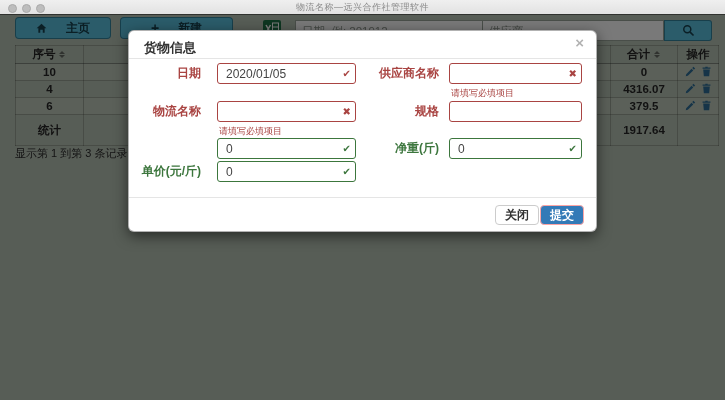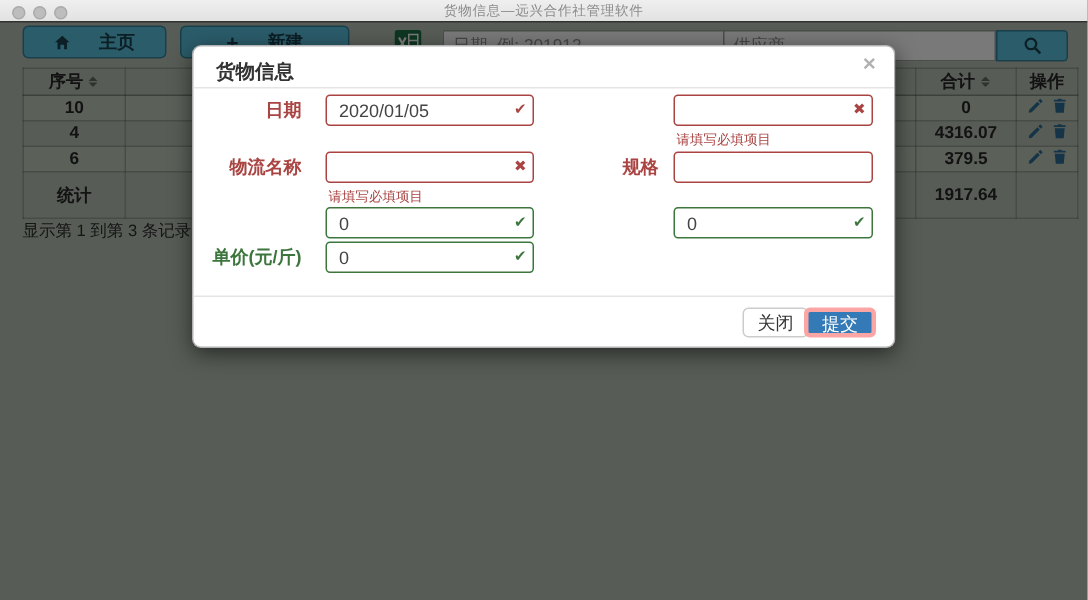--- a/index.html
+++ b/index.html
@@ -93,34 +93,35 @@
   .v-err input{border:1px solid var(--error-red,#a94442);}
   .v-ok input{border:1px solid var(--success-green,#3c763d);}
   .fb{position:absolute;right:5px;top:3px;font-size:10px;line-height:15px;pointer-events:none;}
   .v-err .fb{color:var(--error-red,#a94442);}
   .v-ok .fb{color:var(--success-green,#3c763d);}
   .fhelp{position:absolute;font-size:9px;color:var(--error-red,#a94442);}
   .m-btn{
     position:absolute;top:174px;height:20px;border-radius:4px;font-size:12px;
     padding:0 9px;cursor:pointer;box-sizing:border-box;
     font-family:"Liberation Sans","DejaVu Sans",sans-serif;
+    font-weight:bold;
   }
   .btn-close{right:57px;background:#fff;border:1px solid #ccc;color:#333;}
-  .btn-submit{right:12px;background:var(--submit-blue,#337ab7);border:3px solid #fca5a5;color:#fff;}
+  .btn-submit{right:12px;background:var(--submit-blue,#337ab7);border:1px solid #fca5a5;color:#fff;}
 </style>
 </head>
 <body>
 
 <div class="titlebar">
   <div class="traffic">
     <span></span>
     <span></span>
     <span></span>
   </div>
-  <div class="win-title">货物信息—远兴合作社管理软件</div>
+  <div class="win-title">物流名称—远兴合作社管理软件</div>
 </div>
 
 <div class="page">
 
   <div class="toolbar">
     <button class="tbtn" style="left:15px;width:96px;">
       <svg width="11" height="11" viewBox="0 0 14 14">
           <path fill="currentColor" d="M7 1 L13.2 6.6 H11 V12.5 H8.6 V8.6 H5.4 V12.5 H3 V6.6 H0.8 Z"></path>
         </svg>
       <span>主页</span>
@@ -229,20 +230,21 @@
 <div class="modal">
   <div class="m-title">货物信息</div>
   <div class="m-close">×</div>
   <div class="m-hr"></div>
 
   <div class="flabel lab-err" style="left:0;top:32px;width:72px;">日期</div>
   <div class="fwrap v-err" style="left:88px;top:32px;width:139px;">
     <input value="2020/01/05" style="">
     <span class="fb">✔</span>
   </div>
+  <div class="flabel lab-err" style="left:230px;top:32px;width:80px;">供应商名称</div>
   <div class="fwrap v-err" style="left:320px;top:32px;width:133px;">
     <input value="" style="">
     <span class="fb">✖</span>
   </div>
   <div class="fhelp" style="left:322px;top:56px;">请填写必填项目</div>
 
   <div class="flabel lab-err" style="left:0;top:70px;width:72px;">物流名称</div>
   <div class="fwrap v-err" style="left:88px;top:70px;width:139px;">
     <input value="" style="">
     <span class="fb">✖</span>
@@ -251,20 +253,21 @@
   <div class="flabel lab-err" style="left:230px;top:70px;width:80px;">规格</div>
   <div class="fwrap v-err" style="left:320px;top:70px;width:133px;">
     <input value="" style="">
   </div>
 
   <div class="flabel lab-ok" style="left:0;top:107px;width:72px;margin-left:45px;">件数</div>
   <div class="fwrap v-ok" style="left:88px;top:107px;width:139px;">
     <input value="0" style="">
     <span class="fb">✔</span>
   </div>
+  <div class="flabel lab-ok" style="left:230px;top:107px;width:80px;">净重(斤)</div>
   <div class="fwrap v-ok" style="left:320px;top:107px;width:133px;">
     <input value="0" style="">
     <span class="fb">✔</span>
   </div>
 
   <div class="flabel lab-ok" style="left:0;top:130px;width:72px;">单价(元/斤)</div>
   <div class="fwrap v-ok" style="left:88px;top:130px;width:139px;">
     <input value="0" style="">
     <span class="fb">✔</span>
   </div>

